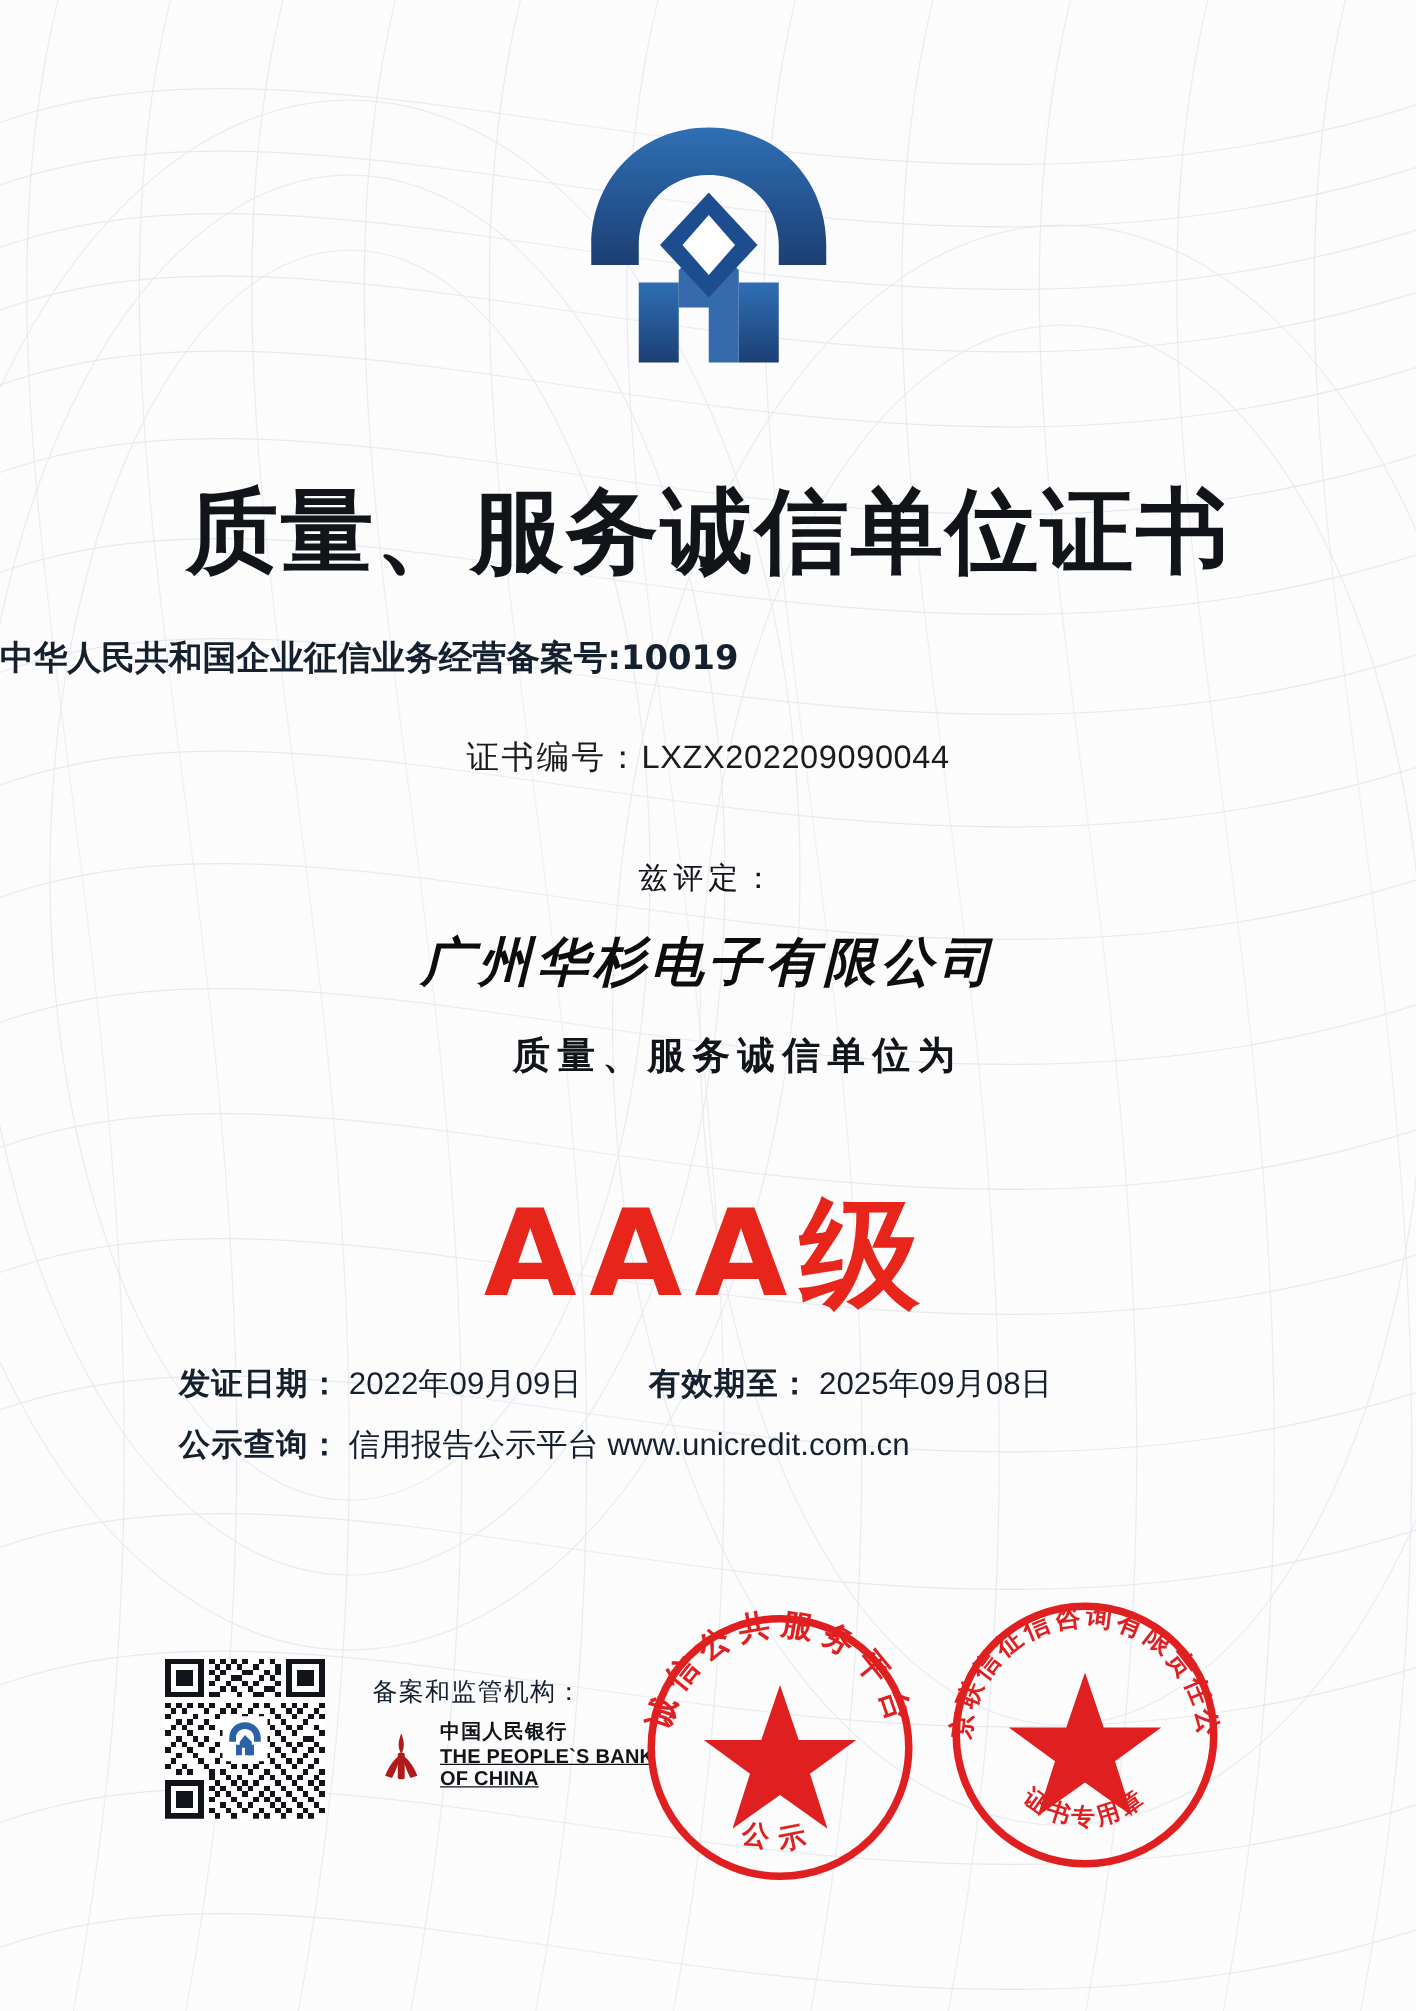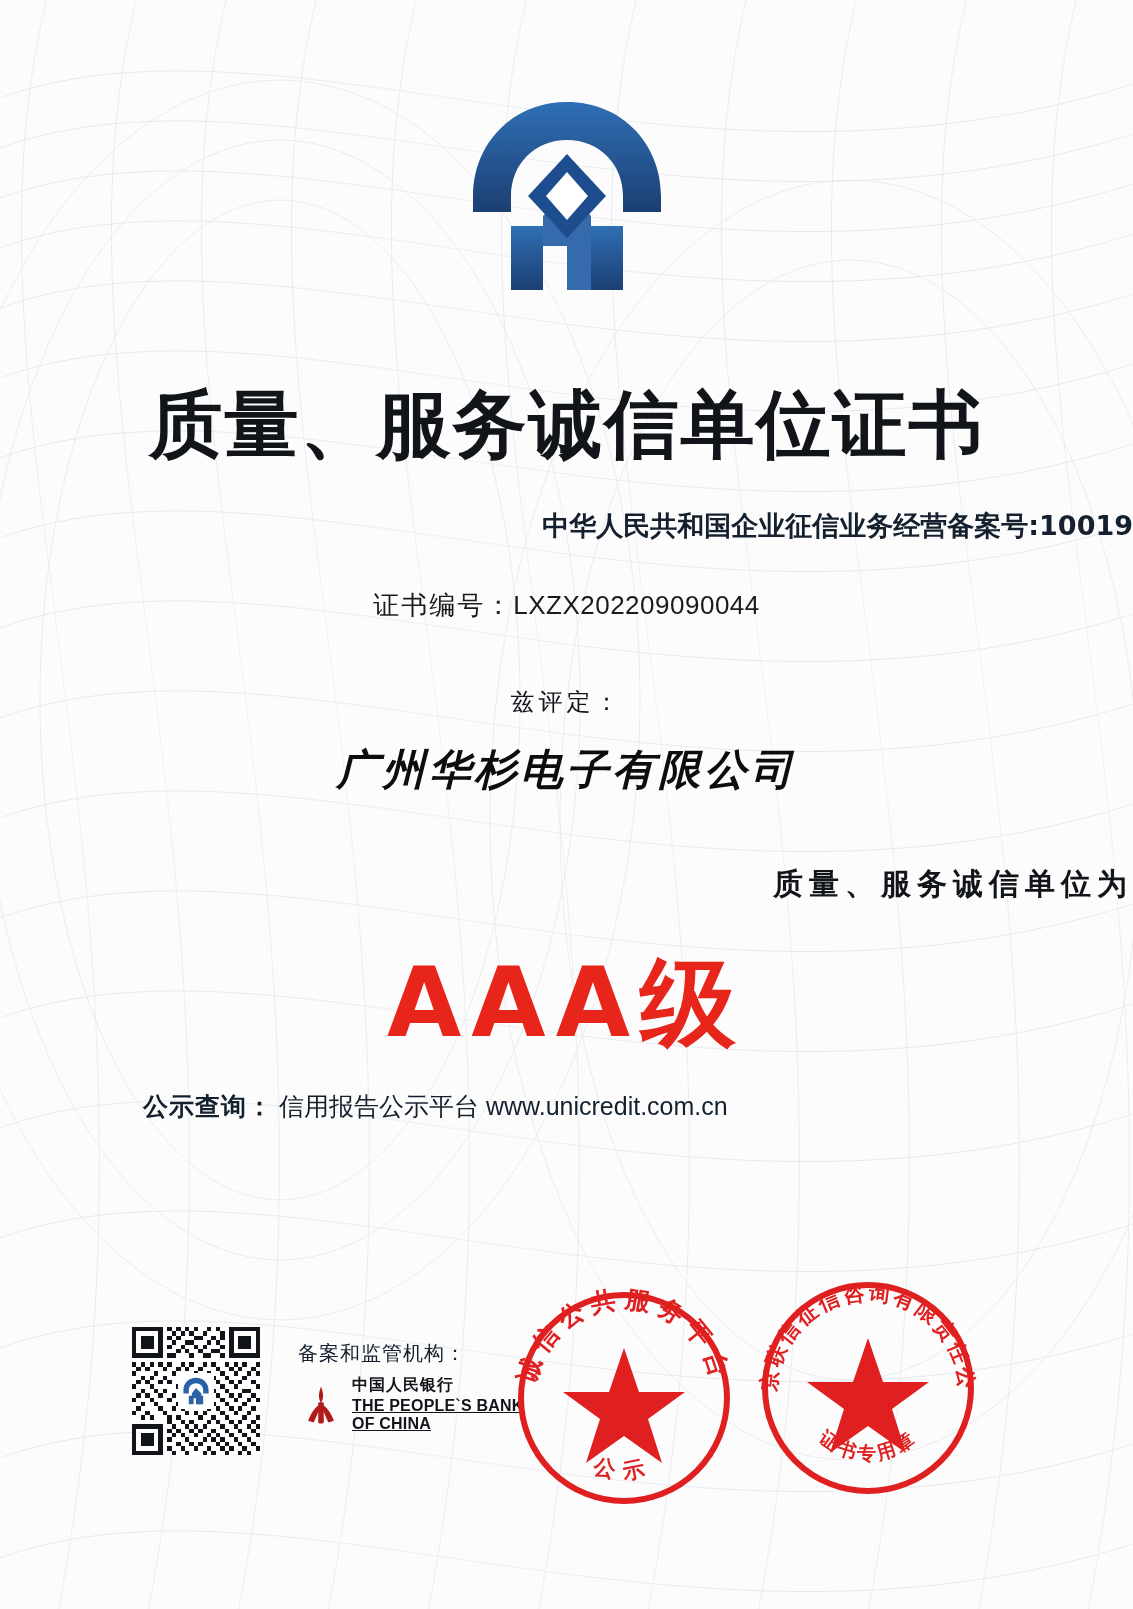--- a/index.html
+++ b/index.html
@@ -59,21 +59,21 @@
     font-size: 74px;
     letter-spacing: 2px;
     color: #111418;
     white-space: nowrap;
   }
   .subtitle {
     position: absolute;
     top: 508px;
     left: 0;
     right: 0;
-    text-align: right;
+    text-align: left;
     font-family: "DejaVu Sans", sans-serif;
     font-weight: bold;
     font-size: 27px;
     color: #15202e;
   }
   .cert-no {
     position: absolute;
     top: 588px;
     left: 0;
     right: 0;
@@ -103,24 +103,24 @@
     text-align: center;
     font-family: "DejaVu Serif", serif;
     font-weight: bold;
     font-size: 42px;
     letter-spacing: 4px;
     color: #0d0d0d;
     font-style: italic;
   }
   .qualify-line {
     position: absolute;
-    top: 864px;
-    left: 0;
-    right: 0;
-    text-align: right;
+    top: 824px;
+    left: 0;
+    right: 0;
+    text-align: center;
     font-family: "DejaVu Serif", serif;
     font-weight: bold;
     font-size: 30px;
     letter-spacing: 6px;
     color: #111418;
     padding-left: 47px;
   }
   .grade {
     position: absolute;
     top: 940px;
@@ -317,20 +317,27 @@
       <span class="label">证书编号：</span><span>LXZX202209090044</span>
     </div>
 
     <div class="hereby">兹评定：</div>
     <div class="company">广州华杉电子有限公司</div>
     <div class="qualify-line">质量、服务诚信单位为</div>
     <div class="grade">AAA级</div>
 
     <div class="info-block">
       <div class="info-row">
+        <span class="k">发证日期：</span>
+        <span class="v">2022年09月09日</span>
+        <span class="spacer"></span>
+        <span class="k">有效期至：</span>
+        <span class="v">2025年09月08日</span>
+      </div>
+      <div class="info-row">
         <span class="k">公示查询：</span>
         <span class="v">信用报告公示平台 www.unicredit.com.cn</span>
       </div>
     </div>
 
     <div class="qr">
       <svg width="128" height="128" viewBox="0 0 29 29" shape-rendering="crispEdges" xmlns="http://www.w3.org/2000/svg">
         <rect width="29" height="29" fill="#ffffff"></rect>
         <g fill="#111418">
 

